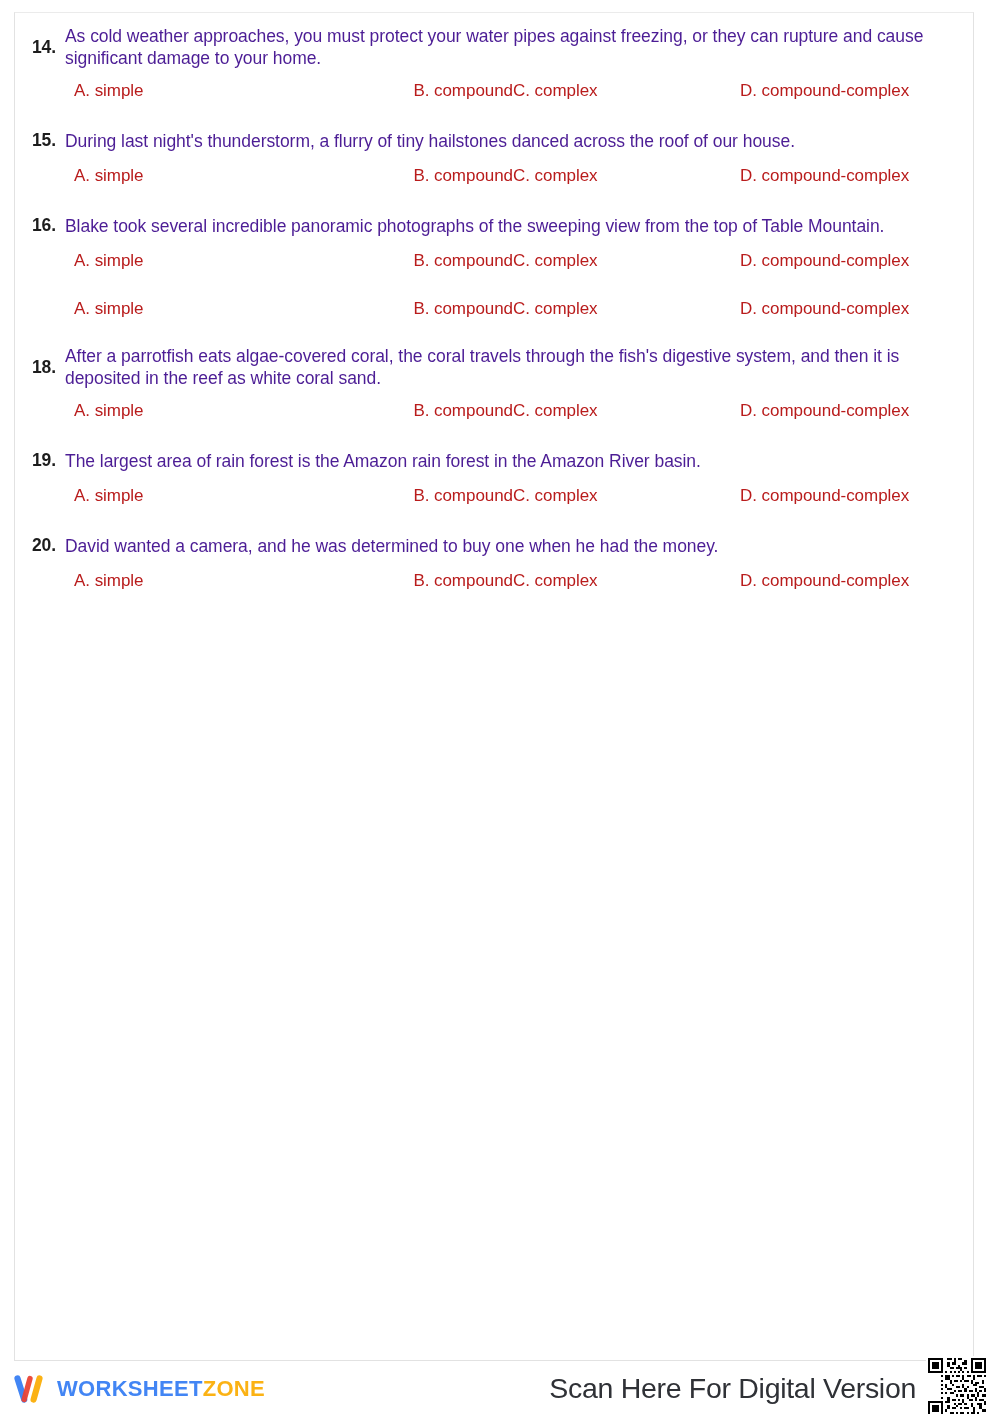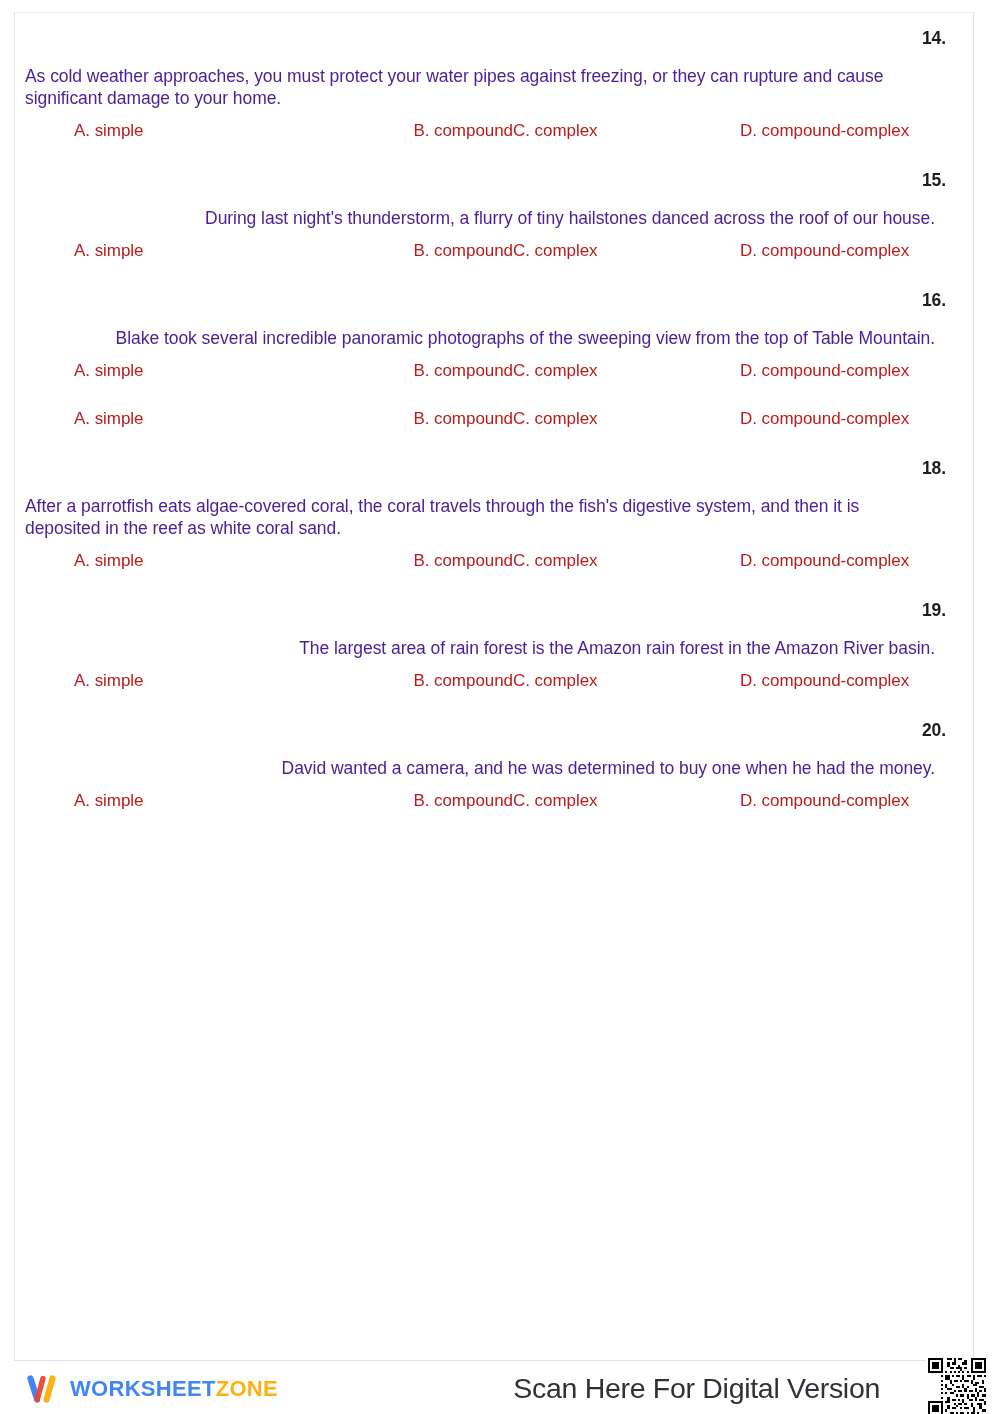--- a/index.html
+++ b/index.html
@@ -38,22 +38,21 @@
     padding: 12px 18px 0 10px;
   }
 
   
   .q-block {
     display: block;
     margin-bottom: 24px;
   }
   .q-row {
     display: flex;
-    align-items: flex-end;
-    flex-direction: column;
+    align-items: center;
   }
   .q-num {
     flex: 0 0 40px;
     text-align: right;
     padding-right: 9px;
     font-size: 17.5px;
     font-weight: bold;
     color: #1d1d1d;
     line-height: 27px;
     letter-spacing: -0.1px;
@@ -91,21 +90,21 @@
     position: absolute;
     left: 0;
     top: 1365px;
     width: 1000px;
     height: 49px;
     display: flex;
     align-items: center;
   }
   .brand {
     position: absolute;
-    left: 23px;
+    left: 10px;
     top: 4px;
     display: flex;
     align-items: center;
   }
   .brand-mark {
     width: 40px;
     height: 40px;
     display: block;
   }
   .brand-text {
@@ -119,21 +118,20 @@
   .brand-word-1 { color: #4285F4; }
   .brand-word-2 { color: #FBB214; }
 
   .scan-wrap {
     position: absolute;
     right: 12px;
     top: 0;
     height: 49px;
     display: flex;
     align-items: center;
-    gap: 36px;
   }
   .scan-label {
     font-size: 28.5px;
     color: #2f3136;
     letter-spacing: -0.3px;
     line-height: 1;
     white-space: nowrap;
     margin-right: 10px;
     padding-bottom: 2px;
   }

